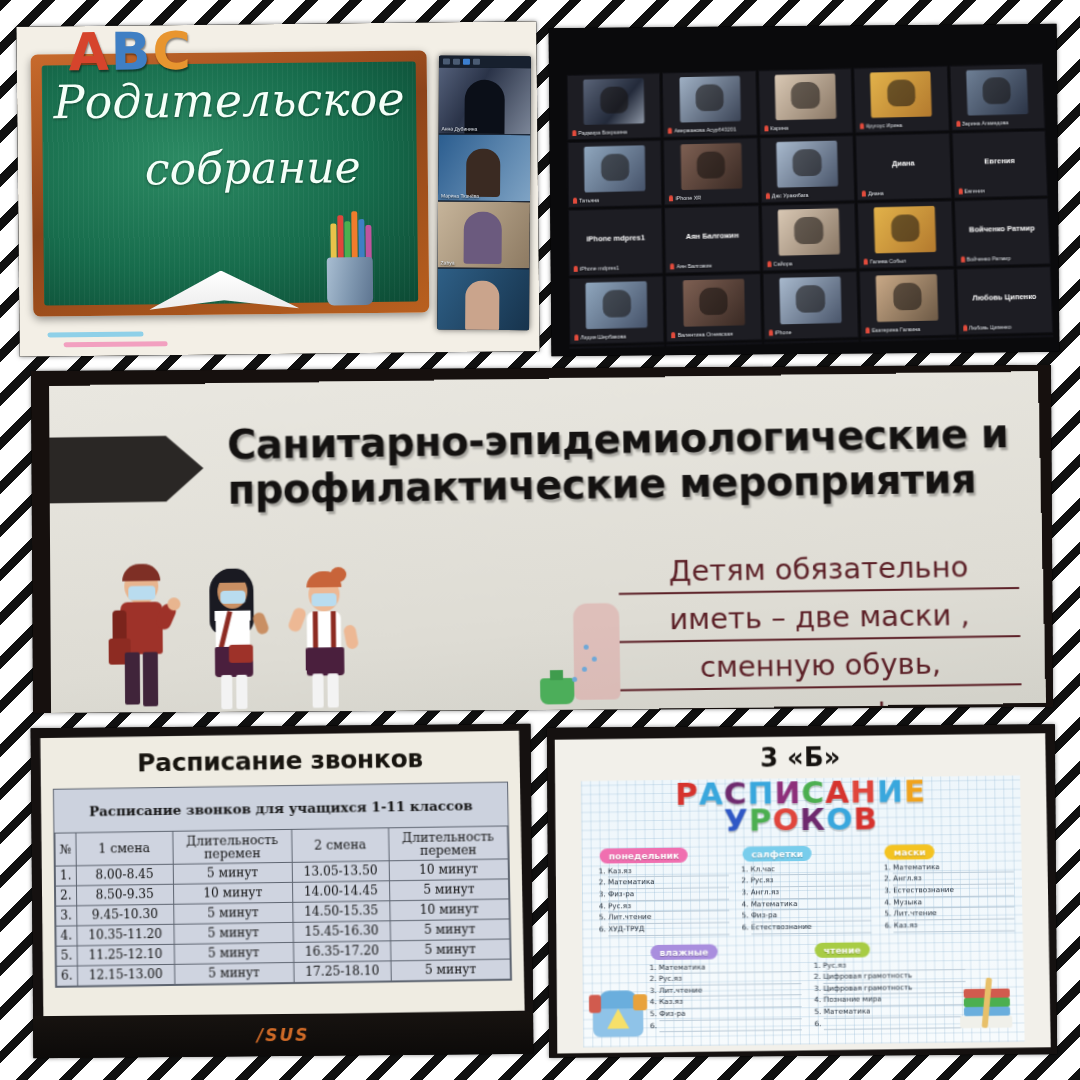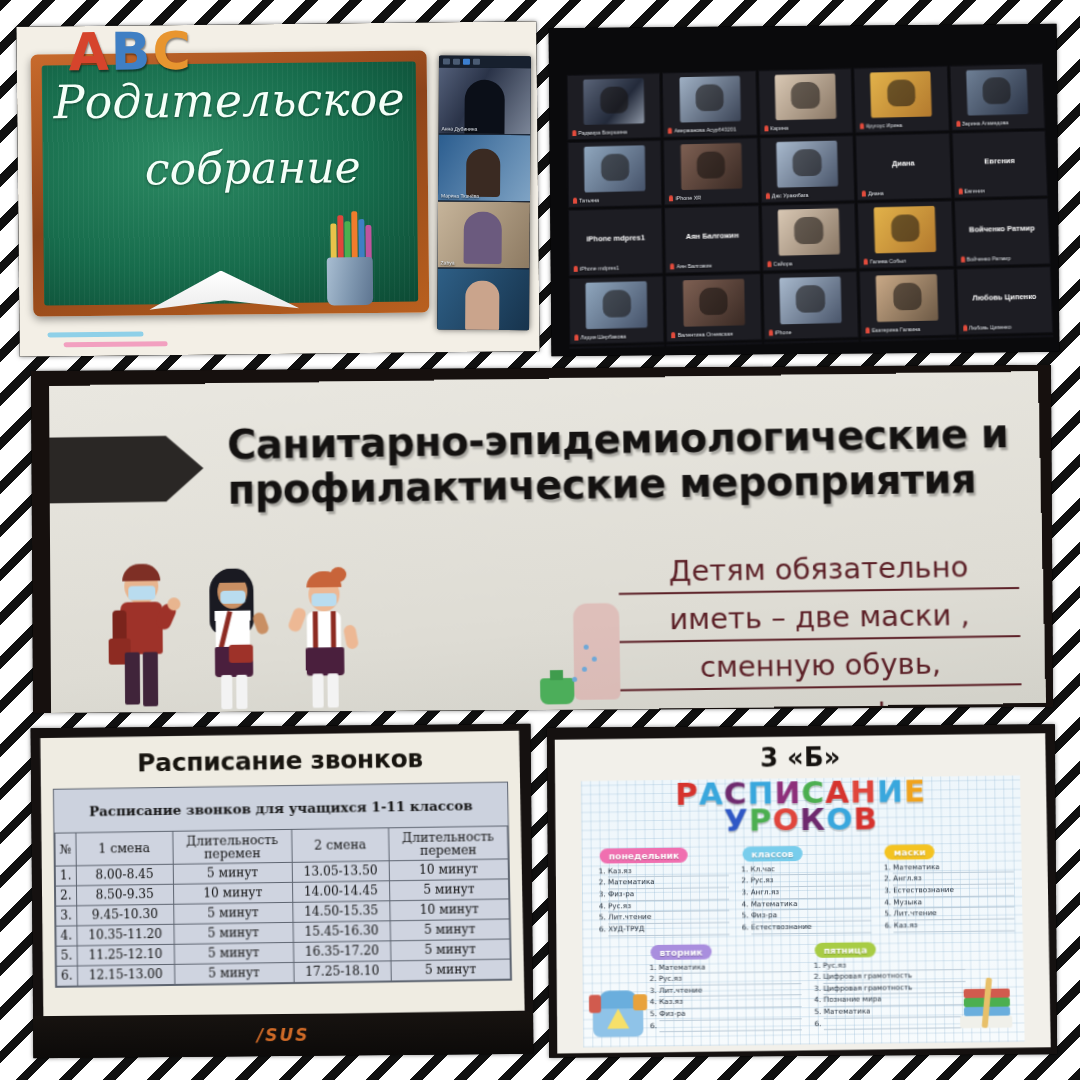--- a/index.html
+++ b/index.html
@@ -601,47 +601,47 @@
       </div>
       <div class="days" id="days-row1">
           <div class="day"><div class="tag" style="background: rgb(240, 111, 176);">понедельник</div><ol>
               <li>Каз.яз</li>
               <li>Математика</li>
               <li>Физ-ра</li>
               <li>Рус.яз</li>
               <li>Лит.чтение</li>
               <li>ХУД-ТРУД</li>
             </ol></div>
-          <div class="day"><div class="tag" style="background: rgb(120, 205, 236);">классов</div><ol>
+          <div class="day"><div class="tag" style="background: rgb(120, 205, 236);">салфетки</div><ol>
               <li>Кл.час</li>
               <li>Рус.яз</li>
               <li>Англ.яз</li>
               <li>Математика</li>
               <li>Физ-ра</li>
               <li>Естествознание</li>
             </ol></div>
           <div class="day"><div class="tag" style="background: rgb(244, 195, 33);">маски</div><ol>
               <li>Математика</li>
               <li>Англ.яз</li>
               <li>Естествознание</li>
               <li>Музыка</li>
               <li>Лит.чтение</li>
               <li>Каз.яз</li>
             </ol></div>
         </div>
       <div class="days2" id="days-row2">
-          <div class="day"><div class="tag" style="background: rgb(169, 142, 222);">вторник</div><ol>
+          <div class="day"><div class="tag" style="background: rgb(169, 142, 222);">влажные</div><ol>
               <li>Математика</li>
               <li>Рус.яз</li>
               <li>Лит.чтение</li>
               <li>Каз.яз</li>
               <li>Физ-ра</li>
               <li></li>
             </ol></div>
-          <div class="day"><div class="tag" style="background: rgb(168, 204, 68);">пятница</div><ol>
+          <div class="day"><div class="tag" style="background: rgb(168, 204, 68);">чтение</div><ol>
               <li>Рус.яз</li>
               <li>Цифровая грамотность</li>
               <li>Цифровая грамотность</li>
               <li>Познание мира</li>
               <li>Математика</li>
               <li></li>
             </ol></div>
         </div>
 
       <div class="bag">

